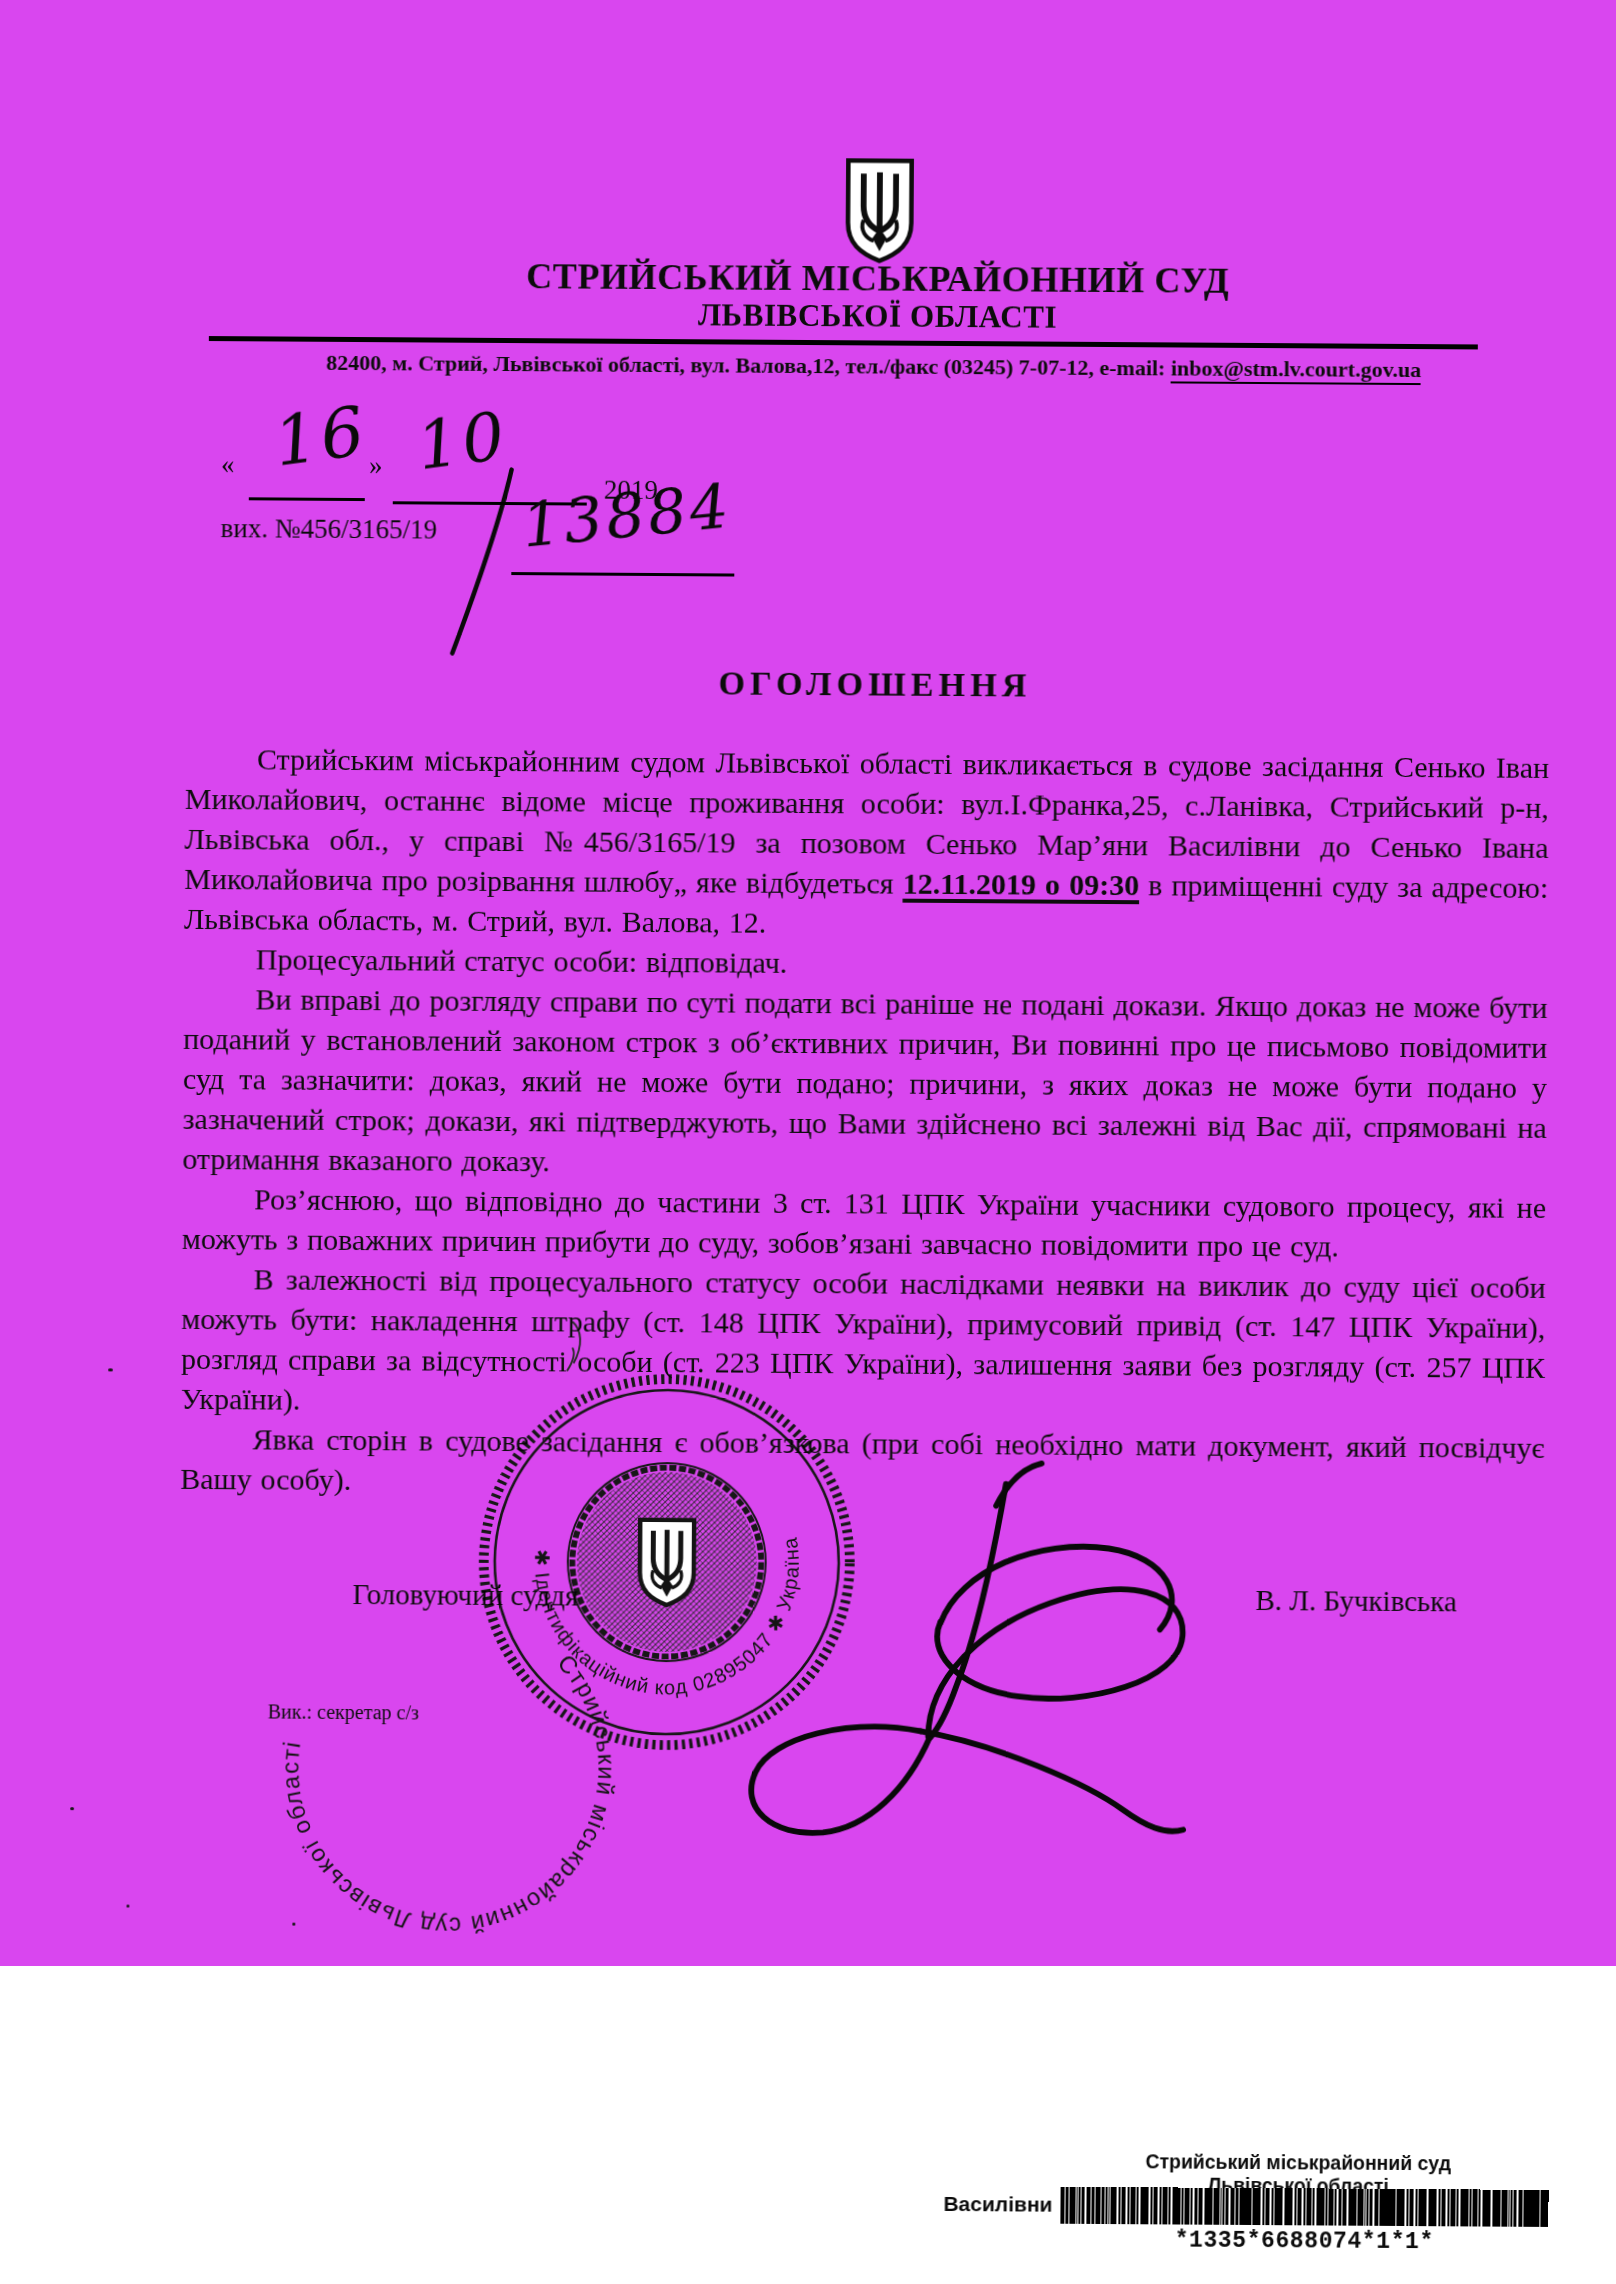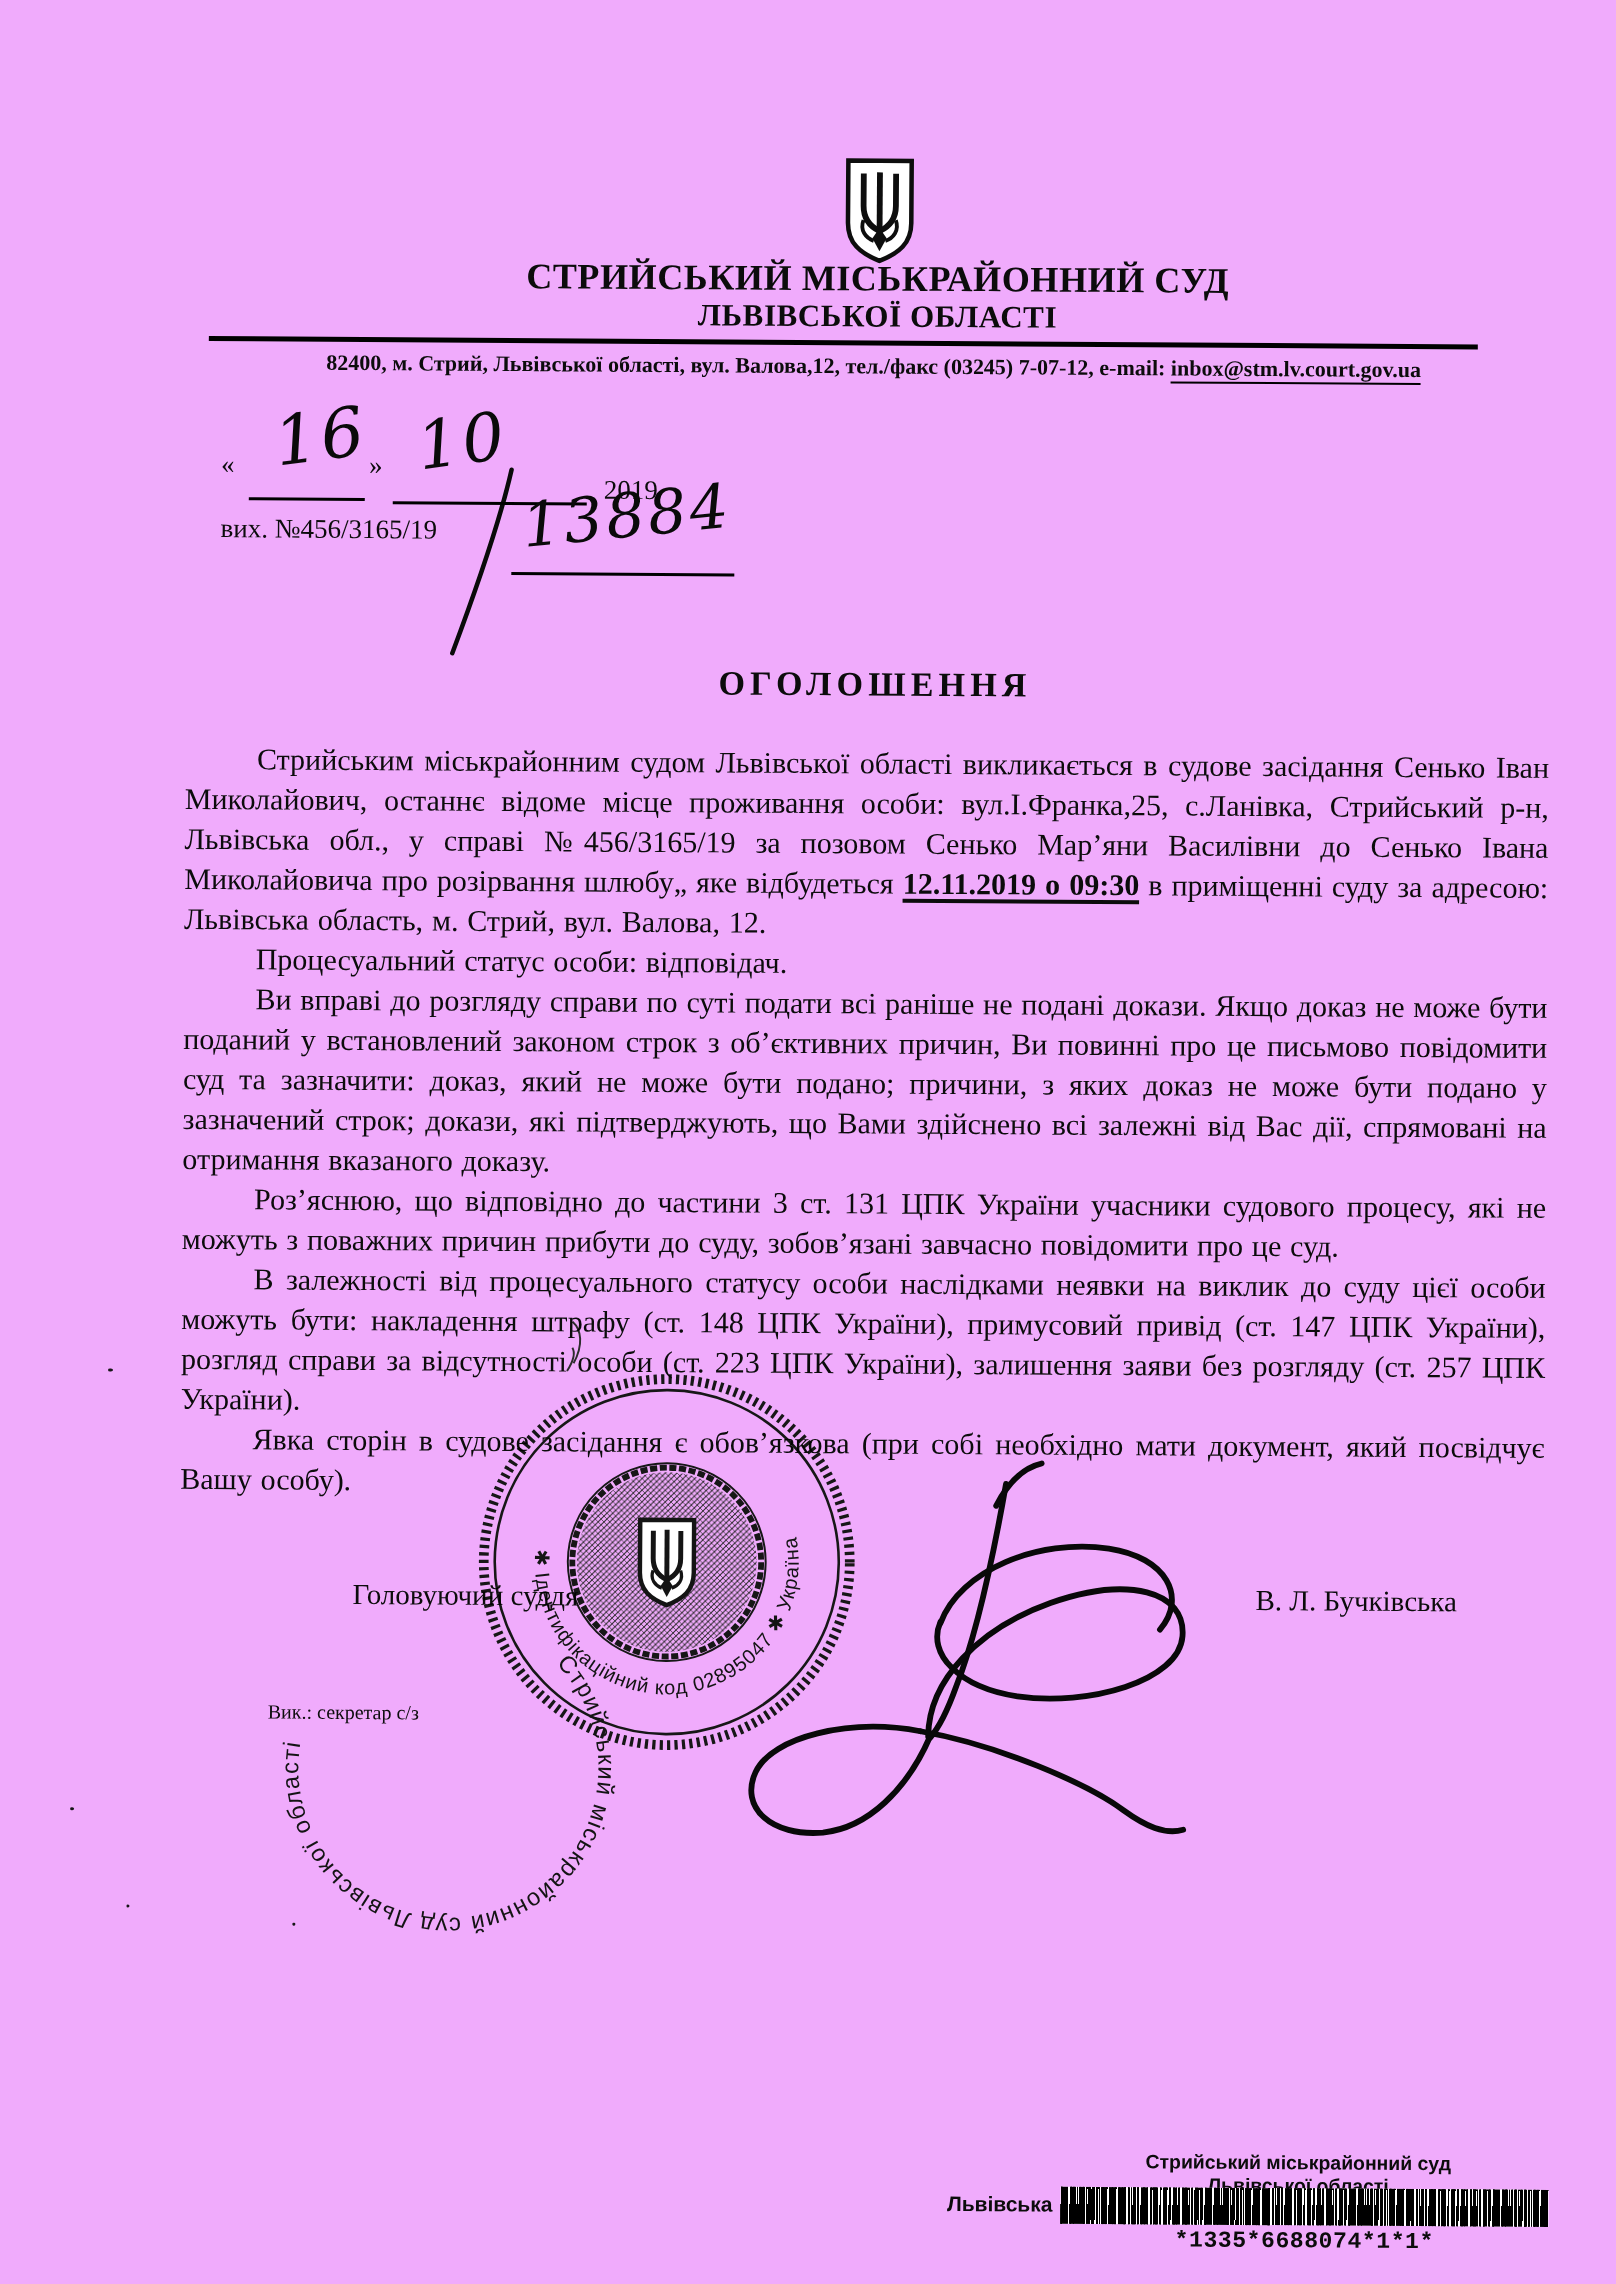--- a/index.html
+++ b/index.html
@@ -1,20 +1,20 @@
 <!DOCTYPE html>
 <html style="font-size:10.3px"><head>
 <meta charset="utf-8">
 <style>
   html,body{margin:0;padding:0;}
   body{
     width:1617px;height:2284px;background:#ffffff;overflow:hidden;
     font-family:"Liberation Serif", serif;color:#0c0c0c;
   }
-  .page{position:relative;width:1617px;height:2284px;background:#f0abfc;}
+  .page{position:relative;width:1617px;height:1966px;background:#d946ef;}
   .tilt{position:absolute;inset:0;transform:rotate(.38deg);transform-origin:807px 168px;}
   .abs{position:absolute;}
   .center{text-align:center;}
   
   .court1{font-size:36px;font-weight:700;letter-spacing:0.6px;}
   .court2{font-size:31px;font-weight:700;letter-spacing:0.6px;}
   .rule{background:#000;height:4.5px;}
   .address{font-size:22px;font-weight:700;}
   .email{border-bottom:2.6px solid #000;padding-bottom:1.3px;}
   
@@ -155,19 +155,19 @@
   </svg>
   <div class="speck" style="left:116px;top:1373px;width:4.5px;height:3.2px;"></div>
   <div class="speck" style="left:81px;top:1812px;width:3.9px;height:3.2px;"></div>
   <div class="speck" style="left:138px;top:1909px;width:3.2px;height:3.2px;"></div>
   <div class="speck" style="left:304px;top:1926px;width:2.6px;height:2.6px;"></div>
 
   <div class="abs center f-court" style="left:1066px;top:2148px;width:491px;">
     <div>Стрийський міськрайонний суд</div>
     <div>Львівської області</div>
   </div>
-  <div class="abs f-oper" style="left:956px;top:2191px;width:110px;">Львівська</div>
+  <div class="abs f-oper" style="left:956px;top:2191px;width:110px;">Василівни</div>
   <div class="abs barcode" style="left:1074px;top:2185px;width:488px;height:37px;"></div>
   <div class="abs f-num" style="left:1074px;top:2225px;width:488px;">*1335*6688074*1*1*</div>
 
 </div>
 </div>
 
 
 </body></html>

